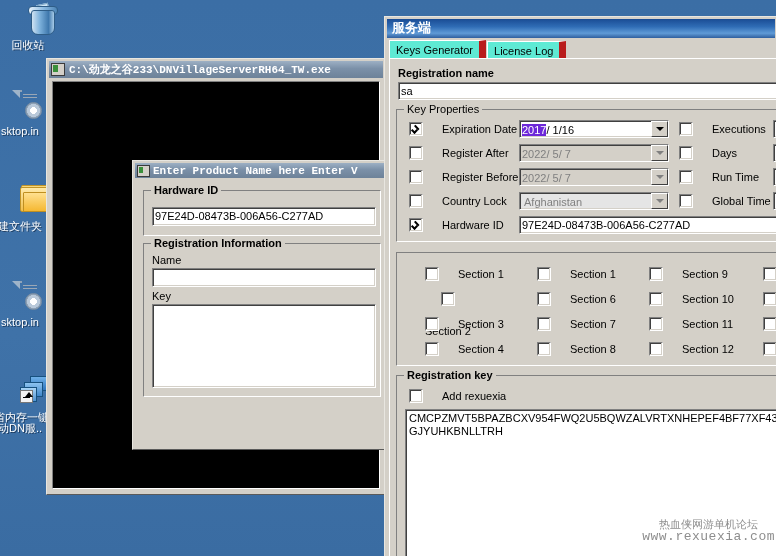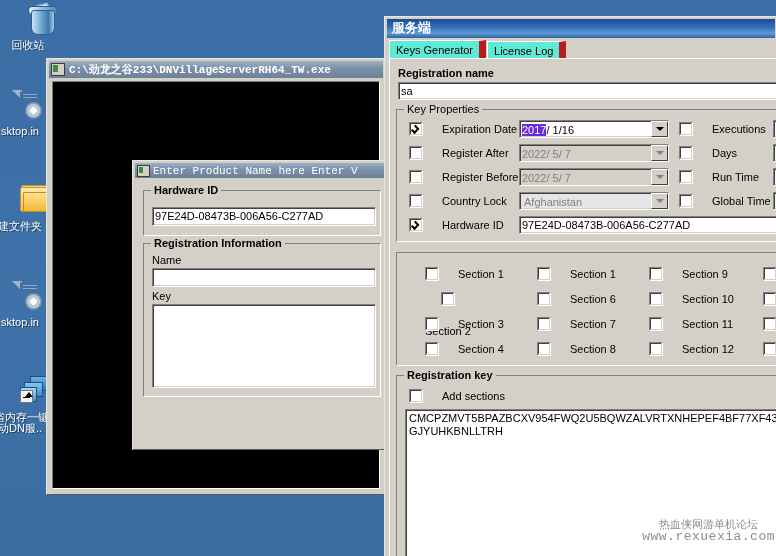--- a/index.html
+++ b/index.html
@@ -78,21 +78,21 @@
   #console .client{position:absolute;left:5px;top:22px;right:5px;bottom:5px;background:#000;
      border-top:1px solid #808080;border-left:1px solid #808080;border-right:1px solid #fff;border-bottom:1px solid #fff;}
 
   
   #dlg{left:132px;top:160px;width:262px;height:288px;background:#d4d0c8;
     border-top:1px solid #e8e6e0;border-left:1px solid #e8e6e0;border-right:1px solid #5a5a5a;border-bottom:1px solid #5a5a5a;}
   #dlg .tb{height:15px;margin:2px;background:linear-gradient(180deg,#9db0c4 0%,#7b90a8 45%,#6d8299 100%);
     display:flex;align-items:center;padding-left:2px;gap:3px;overflow:hidden;}
   #dlg .tb .ic{width:11px;height:10px;background:#d4d0c8;border:1px solid #3b3b3b;position:relative;flex:0 0 auto;}
   #dlg .tb .ic:after{content:"";position:absolute;left:1px;top:1px;width:4px;height:6px;background:#3a8f3a;}
-  #dlg .tb .tt{font-family:"Liberation Mono", monospace;font-size:11px;font-weight:normal;color:#fff;white-space:nowrap;}
+  #dlg .tb .tt{font-family:"Liberation Mono", monospace;font-size:11px;font-weight:bold;color:#fff;white-space:nowrap;}
 
   
   #srv{left:384px;top:16px;width:392px;height:540px;background:#d4d0c8;
     border-top:1px solid #e8e6e0;border-left:1px solid #e8e6e0;border-right:1px solid #5a5a5a;border-bottom:1px solid #5a5a5a;}
   #srv .tb{height:19px;margin:2px;background:linear-gradient(180deg,#1a4c94 0%,#2f6cb5 40%,#5f9ad6 75%,#2f5f9e 100%);
     display:flex;align-items:flex-start;padding-left:5px;}
   #srv .tb .tt{font-size:13px;font-weight:bold;color:#fff;font-family:"DejaVu Sans", sans-serif;}
   .tabstrip{position:absolute;left:4px;top:24px;height:18px;display:flex;align-items:flex-end;gap:1px;}
   .tab{height:17px;padding:0 6px;display:flex;align-items:center;font-size:11px;background:#5eead4;
     border-top:1px solid #fff;border-left:1px solid #fff;border-right:7px solid #b91c1c;}
@@ -336,21 +336,21 @@
         </div>
       <div class="cbrow" style="position:absolute;left:366px;top:89px;">
         <span class="cb"></span>
         </div>
     </div>
 
     <div class="grp" style="position:absolute;left:6px;top:316px;width:386px;height:196px;">
       <span class="cap" style="font-weight:bold;">Registration key</span>
       <div class="cbrow" style="position:absolute;left:12px;top:13px;">
         <span class="cb"></span>
-        <span class="t">Add sections</span>
+        <span class="t">Add rexuexia</span>
       </div>
       <div class="inp" style="position:absolute;left:8px;top:33px;width:392px;height:150px;padding:2px 3px;white-space:normal;font-size:11px;line-height:13px;font-family:'Liberation Sans',sans-serif;">
         <div style="white-space:nowrap;">CMCPZMVT5BPAZBCXV954FWQ2U5BQWZALVRTXNHEPEF4BF77XF430</div>
         <div style="white-space:nowrap;">GJYUHKBNLLTRH</div>
       </div>
     </div>
 
     <div class="wm">
       <div>热血侠网游单机论坛</div>
       <div class="l2">www.rexuexia.com</div>

